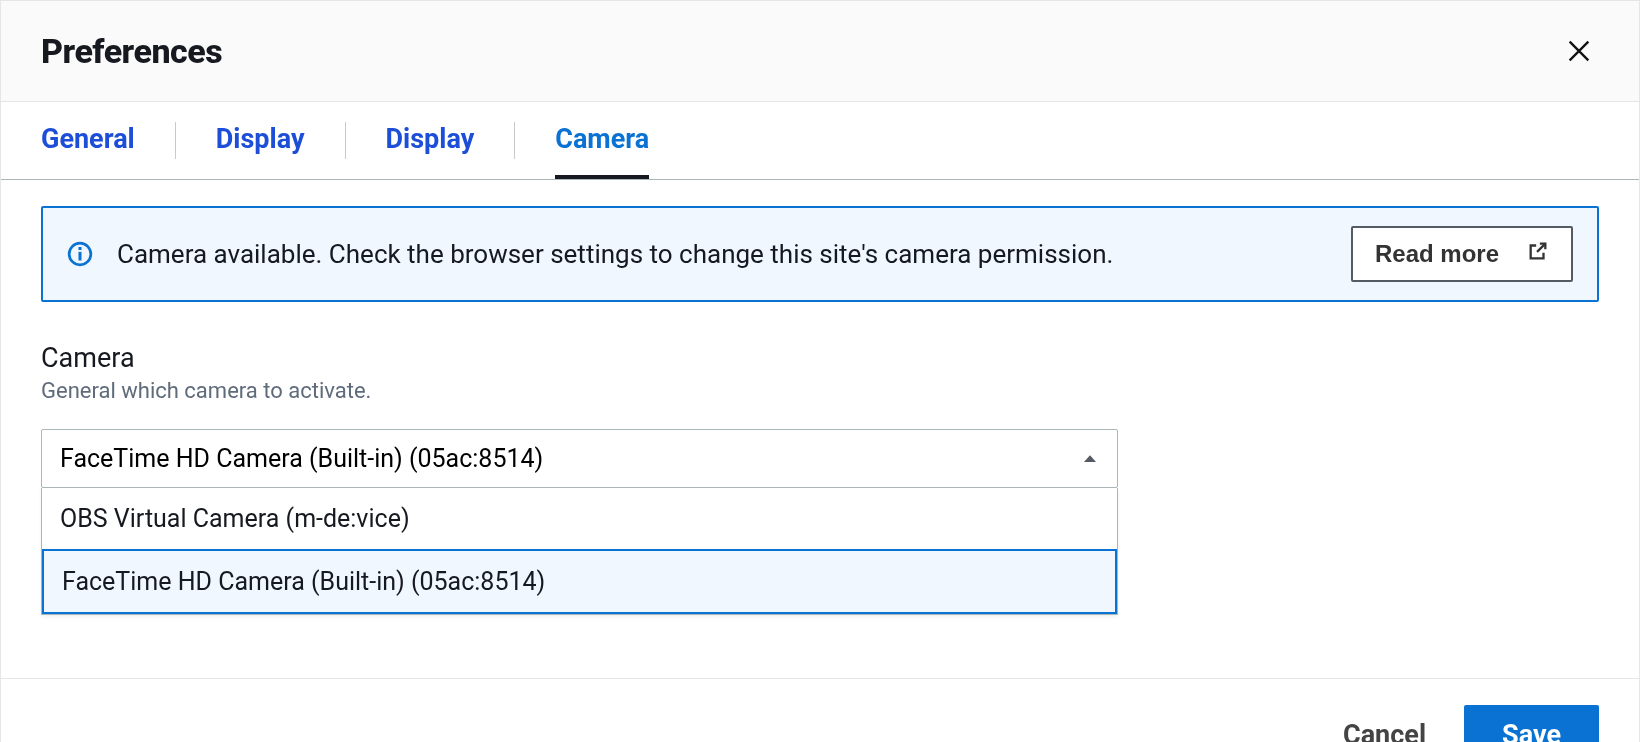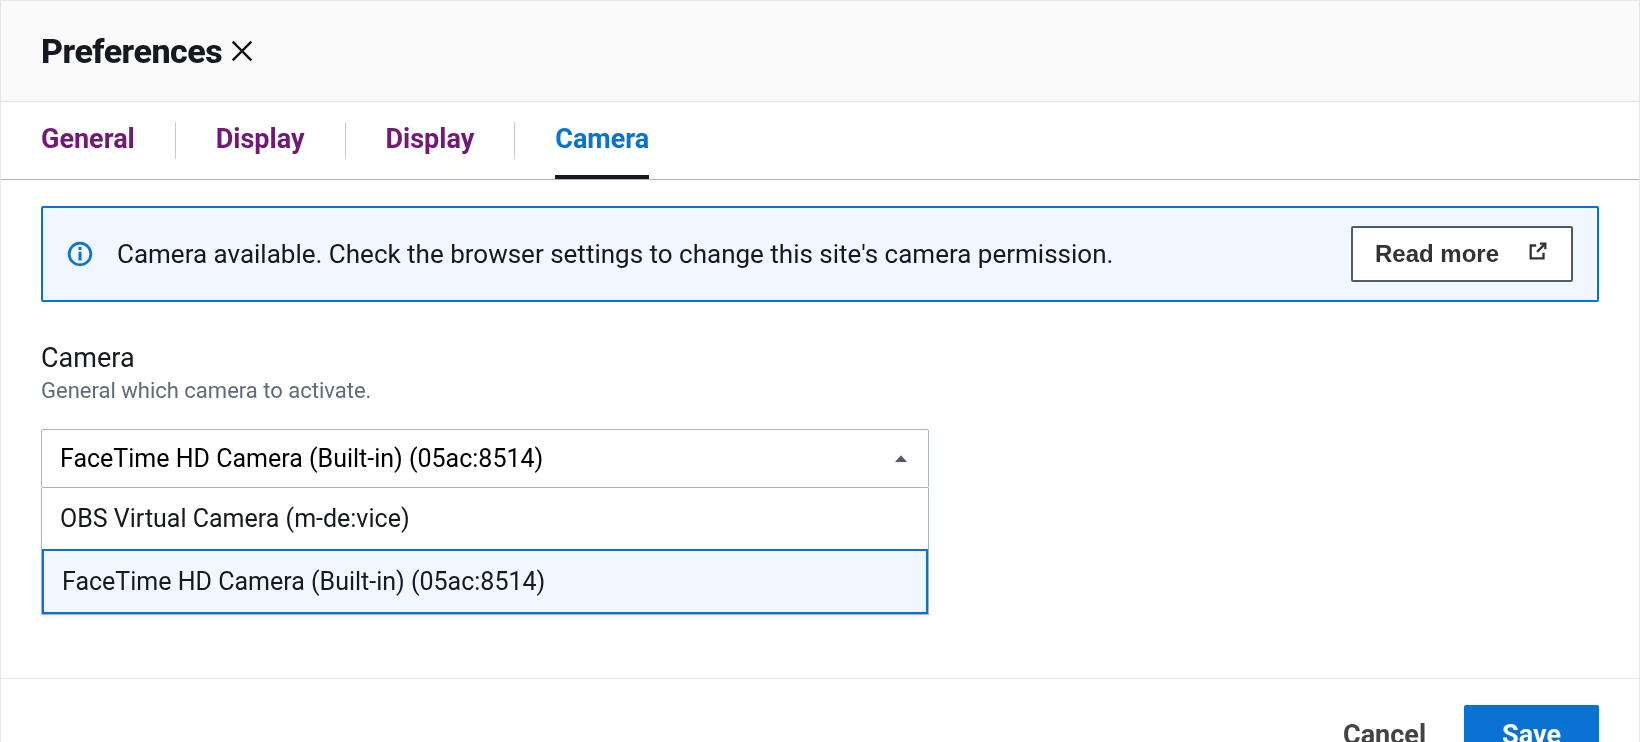--- a/index.html
+++ b/index.html
@@ -10,20 +10,21 @@
     color: #16191f;
   }
   .modal {
     width: 1640px;
     border: 1px solid #e6e6e6;
     background: #fff;
   }
   .modal-header {
     display: flex;
     align-items: center;
+    justify-content: space-between;
     padding: 30px 40px 30px 40px;
     background: #fafafa;
     border-bottom: 1px solid #e6e6e6;
   }
   .modal-title {
     font-size: 34px;
     font-weight: 800;
     letter-spacing: -0.5px;
   }
   .close-btn {
@@ -39,21 +40,21 @@
     display: flex;
     align-items: stretch;
     padding: 0 40px;
     border-bottom: 1px solid #aab7b8;
     background: #fff;
   }
   .tab {
     padding: 24px 0 22px 0;
     font-size: 27px;
     font-weight: 700;
-    color: #701a75;
+    color: #1d4ed8;
     cursor: pointer;
     border-bottom: 4px solid transparent;
     line-height: 1;
   }
   .tab + .divider {
     width: 1px;
     background: #c9c9c9;
     margin: 20px 40px;
   }
   .tab.active {
@@ -109,21 +110,21 @@
     color: #16191f;
   }
   .field-help {
     font-size: 22px;
     color: #5f6b7a;
     margin-top: 4px;
   }
 
   .select-wrap {
     position: relative;
-    width: 888px;
+    width: 1077px;
     margin-top: 26px;
   }
   .select-trigger {
     width: 100%;
     border: 1px solid #aab7b8;
     background: #fff;
     padding: 14px 50px 14px 18px;
     font-size: 25px;
     text-align: left;
     cursor: pointer;

